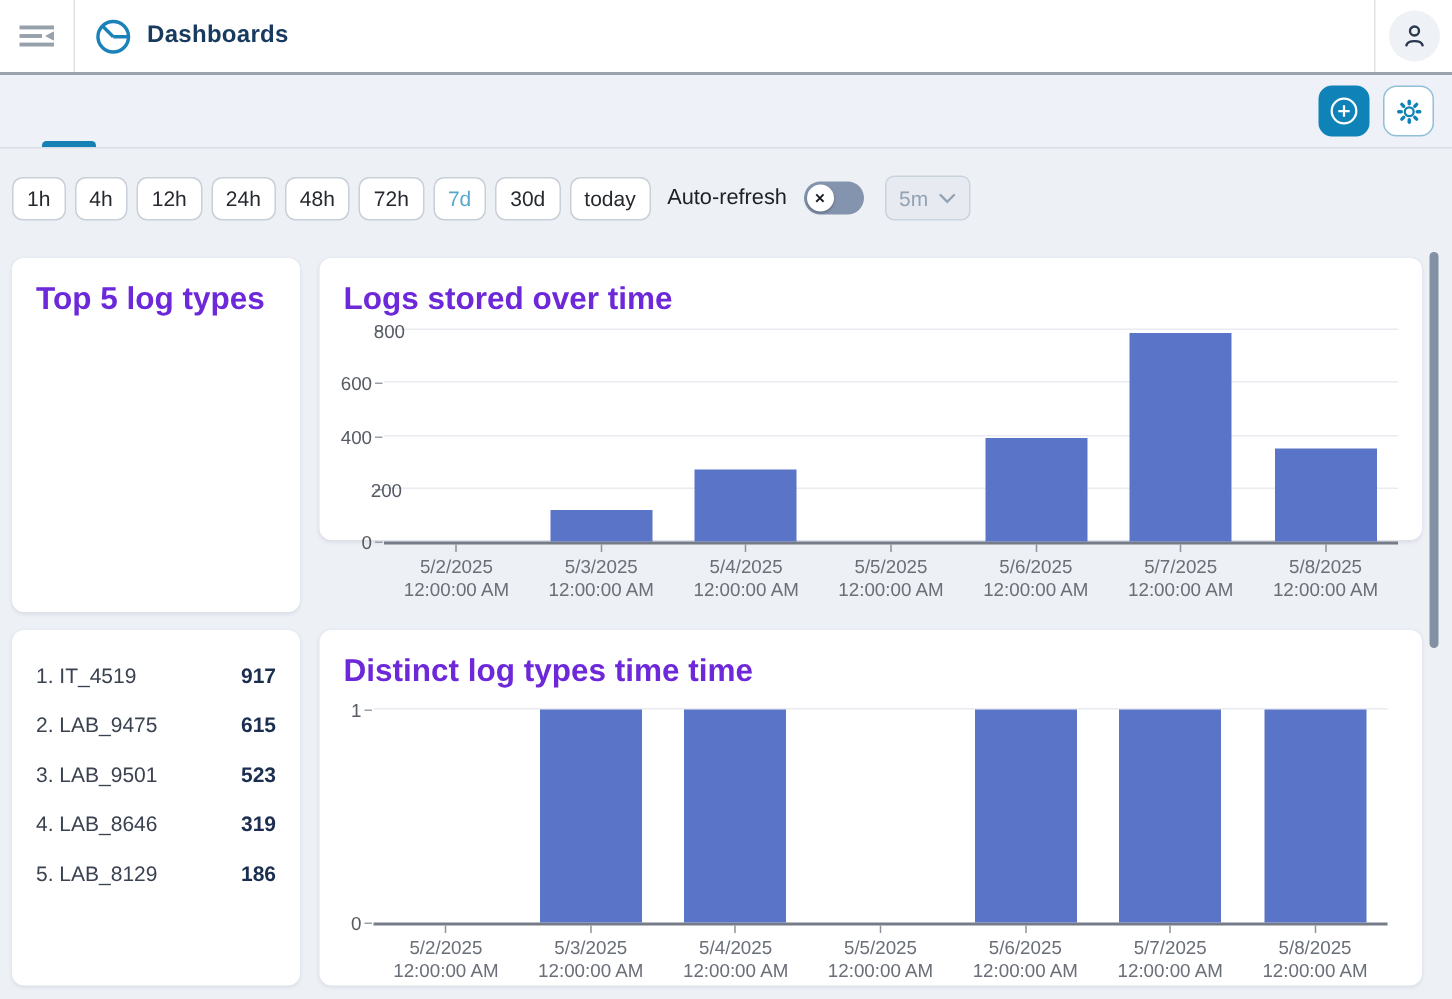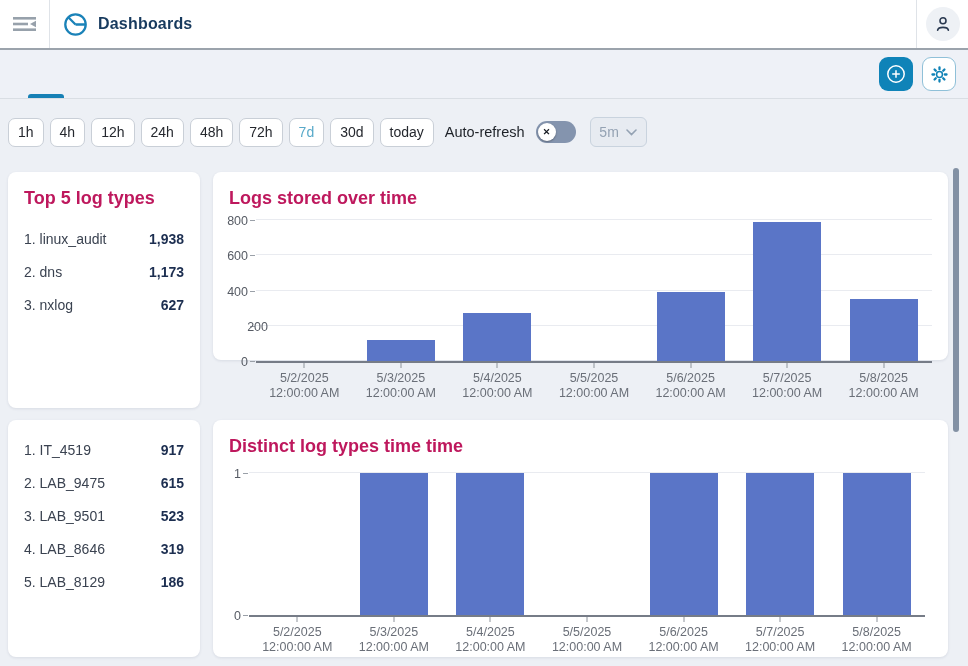--- a/index.html
+++ b/index.html
@@ -47,21 +47,21 @@
             cursor:pointer; border:none; }
   .toggle .knob { position:absolute; left:2px; top:2px; width:18px; height:18px; background:#fff;
                   border-radius:50%; display:flex; align-items:center; justify-content:center;
                   font-size:9px; font-weight:700; color:#14181f; box-shadow:0 1px 2px rgba(0,0,0,.3); }
   .select { margin-left:14px; width:57px; height:30px; background:#e7ebf1; border:1px solid #c9d3de;
             border-radius:6px; display:flex; align-items:center; justify-content:center; gap:7px;
             color:#94a2b3; font-size:14px; cursor:pointer; }
   
   .panel { position:absolute; background:#fff; border-radius:8px;
            box-shadow:0 1px 3px rgba(25,39,80,.10); }
-  .panel-title { font-size:18px; font-weight:700; color:#be185d; padding:16px 16px 0 16px; }
+  .panel-title { font-size:21px; font-weight:700; color:#6d28d9; padding:16px 16px 0 16px; }
   #panel-log-types   { left:8px;   top:172px; width:192px; height:236px; }
   #panel-logs-chart  { left:213px; top:172px; width:735px; height:188px; }
   #panel-log-sources { left:8px;   top:420px; width:192px; height:237px; }
   #panel-types-chart { left:213px; top:420px; width:735px; height:237px; }
   .toplist { padding:13px 16px 0; }
   .toplist-row { display:flex; justify-content:space-between; align-items:center; height:33px; }
   .toplist-label { font-size:14px; color:#3a4250; }
   .toplist-value { font-size:14px; font-weight:700; color:#1c2e50; }
   
   .plot { position:absolute; border-bottom:2px solid #767c87; }
@@ -156,53 +156,39 @@
   <div class="select">
     <span>5m</span>
     <svg width="11" height="7" viewBox="0 0 11 7">
       <path d="M1 1 L5.5 5.5 L10 1" fill="none" stroke="#94a2b3" stroke-width="1.6" stroke-linecap="round"></path>
     </svg>
   </div>
 </div>
 
 <section class="panel" id="panel-log-types">
   <h2 class="panel-title">Top 5 log types</h2>
-  <div class="toplist">
-      <div class="toplist-row">
-        <span class="toplist-label">1. linux_audit</span>
-        <span class="toplist-value">1,938</span>
-      </div>
-      <div class="toplist-row">
-        <span class="toplist-label">2. dns</span>
-        <span class="toplist-value">1,173</span>
-      </div>
-      <div class="toplist-row">
-        <span class="toplist-label">3. nxlog</span>
-        <span class="toplist-value">627</span>
-      </div>
-    </div>
 </section>
 
 <section class="panel chart" id="panel-logs-chart">
   <h2 class="panel-title">Logs stored over time</h2>
   <div class="plot">
       <div class="ytick" style="bottom: calc(0% - 1px);"></div>
       <div class="ylab" style="bottom: calc(0% - 8px);">0</div>
       <div class="gridline" style="bottom: 25%;"></div>
       <div class="ytick" style="bottom: calc(25% - 1px);"></div>
       <div class="ylab" style="bottom: calc(25% - 8px); margin-left: 20px;">200</div>
       <div class="gridline" style="bottom: 50%;"></div>
       <div class="ytick" style="bottom: calc(50% - 1px);"></div>
       <div class="ylab" style="bottom: calc(50% - 8px);">400</div>
       <div class="gridline" style="bottom: 75%;"></div>
       <div class="ytick" style="bottom: calc(75% - 1px);"></div>
       <div class="ylab" style="bottom: calc(75% - 8px);">600</div>
       <div class="gridline" style="bottom: 100%;"></div>
       <div class="ytick" style="bottom: calc(100% - 1px);"></div>
-      <div class="ylab" style="bottom: calc(100% - 8px);">800</div>
+      <div class="ylab" style="bottom: calc(100% - 8px); margin-left: 22px;">800</div>
       <div class="xtick" style="left: 7.14286%;"></div>
       <div class="xlab" style="left: 7.14286%;">
         <div>5/2/2025</div>
         <div>12:00:00 AM</div>
       </div>
       <div class="bar" style="left: 21.4286%; height: 15%; background: rgb(90, 117, 199);"></div>
       <div class="xtick" style="left: 21.4286%;"></div>
       <div class="xlab" style="left: 21.4286%;">
         <div>5/3/2025</div>
         <div>12:00:00 AM</div>

